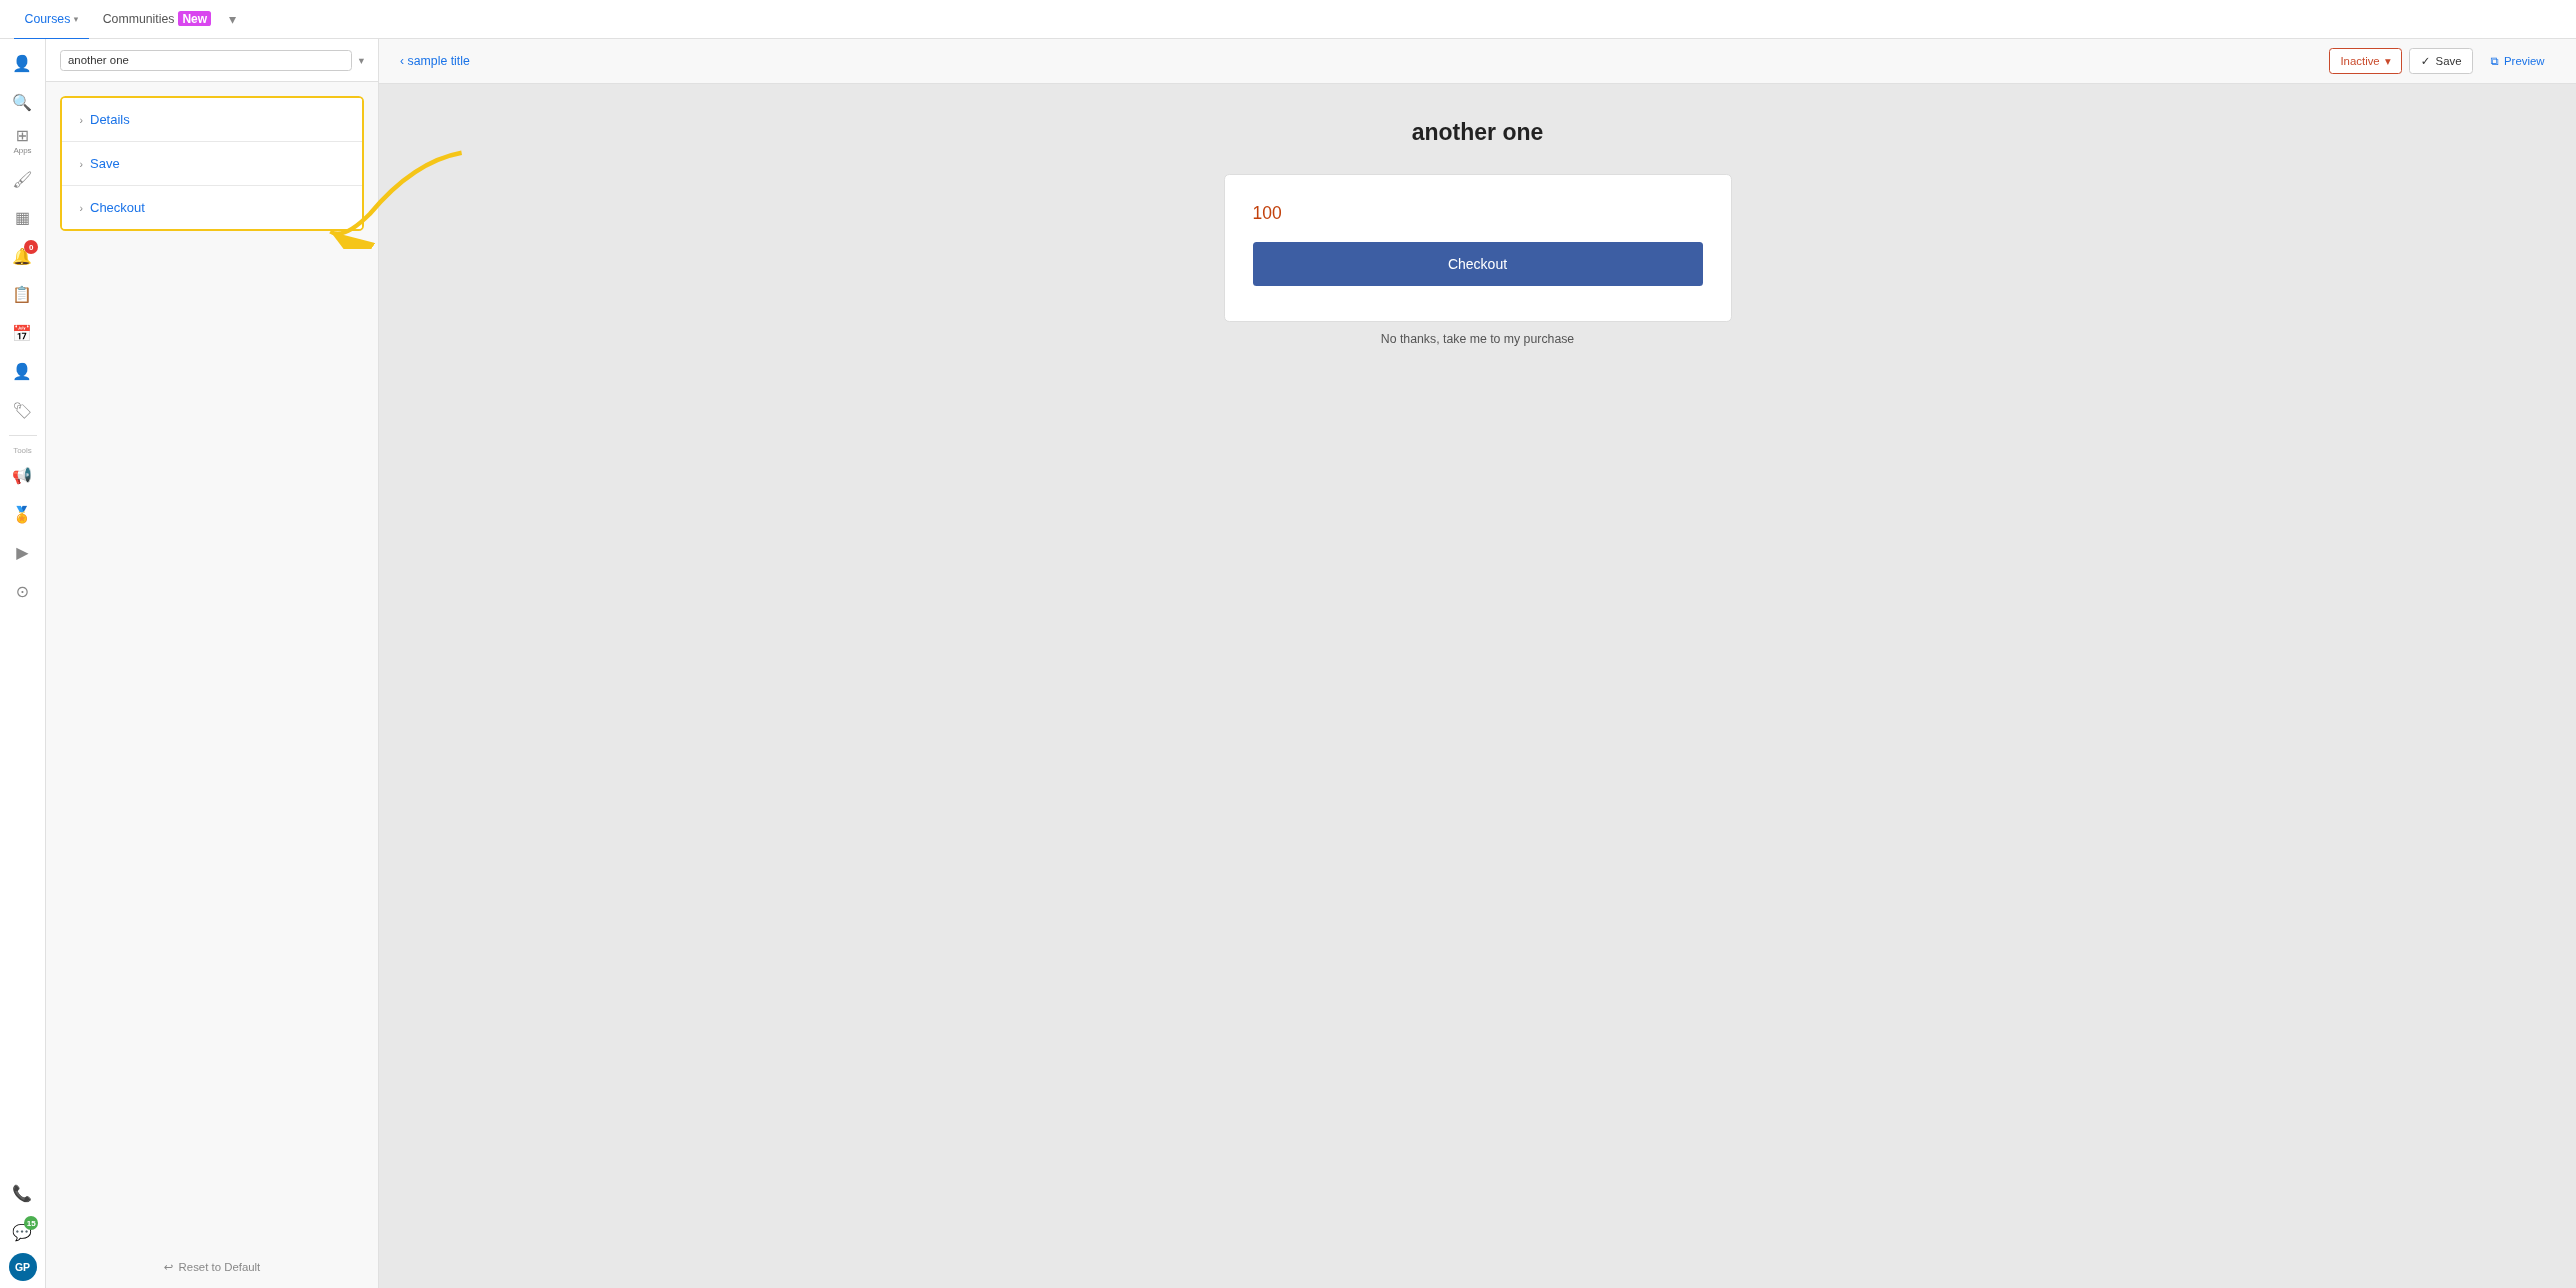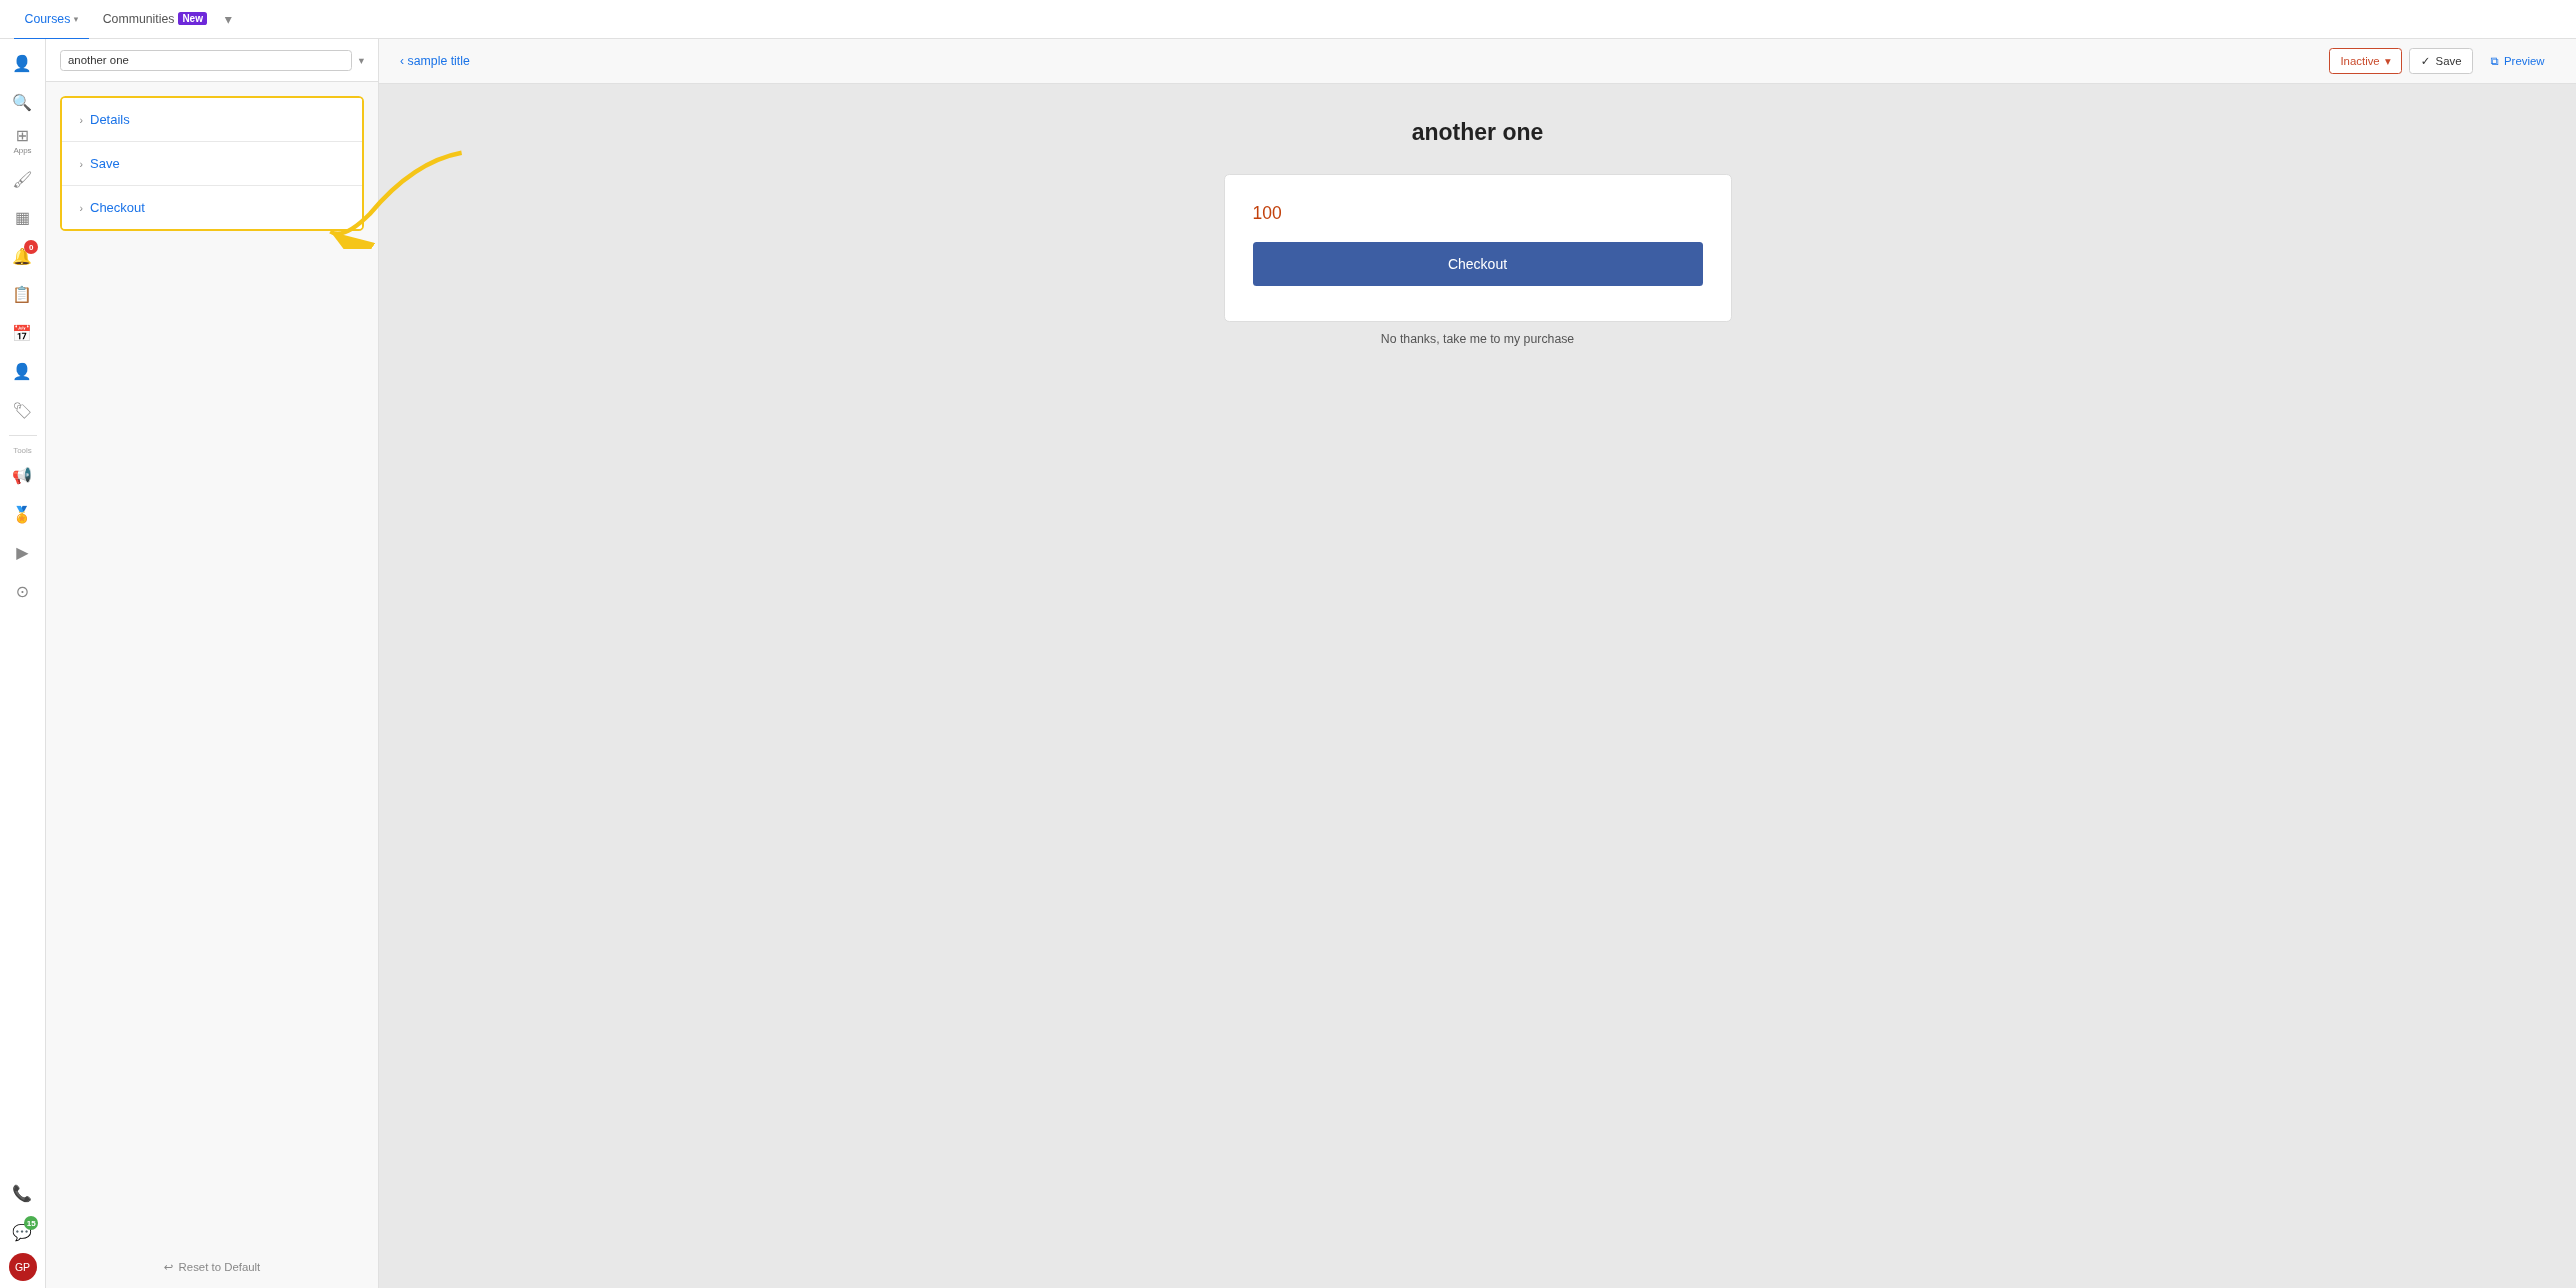--- a/index.html
+++ b/index.html
@@ -23,23 +23,23 @@
       padding: 7px 10.5px;
       font-size: 12.3px;
       color: #555;
       cursor: pointer;
       border-bottom: 1.8px solid transparent;
       height: 39px;
     }
     .nav-tab.active { color: #1a73e8; border-bottom: 1.8px solid #1a73e8; font-weight: 500; }
     .nav-tab .chevron { font-size: 8.8px; color: #888; }
     .new-badge {
-      background: #6d28d9;
+      background: #d946ef;
       color: #fff;
-      font-size: 10px;
+      font-size: 12px;
       padding: 0.9px 4.4px;
       border-radius: 2.6px;
       font-weight: bold;
     }
     .more-btn { cursor: pointer; color: #888; padding: 3.5px; }
 
     
     .layout {
       display: flex;
       margin-top: 39px;
@@ -82,23 +82,23 @@
       background: #4caf50;
       color: #fff; font-size: 8px;
       border-radius: 50%; width: 14px; height: 14px;
       display: flex; align-items: center; justify-content: center;
       font-weight: bold;
     }
     .sidebar-divider { width: 28px; height: 0.9px; background: #e0e0e0; margin: 3.5px 0; }
     .sidebar-section-label { font-size: 8px; color: #aaa; margin-top: 3.5px; }
     .avatar-btn {
       width: 28px; height: 28px; border-radius: 50%;
-      background: #b91c1c; color: #fff;
+      background: #0369a1; color: #fff;
       display: flex; align-items: center; justify-content: center;
-      font-size: 10.5px; font-weight: normal; cursor: pointer;
+      font-size: 10.5px; font-weight: bold; cursor: pointer;
     }
 
     
     .panel-sidebar {
       width: 333px;
       background: #f8f8f8;
       border-right: 0.9px solid #e0e0e0;
       display: flex;
       flex-direction: column;
       position: relative;

